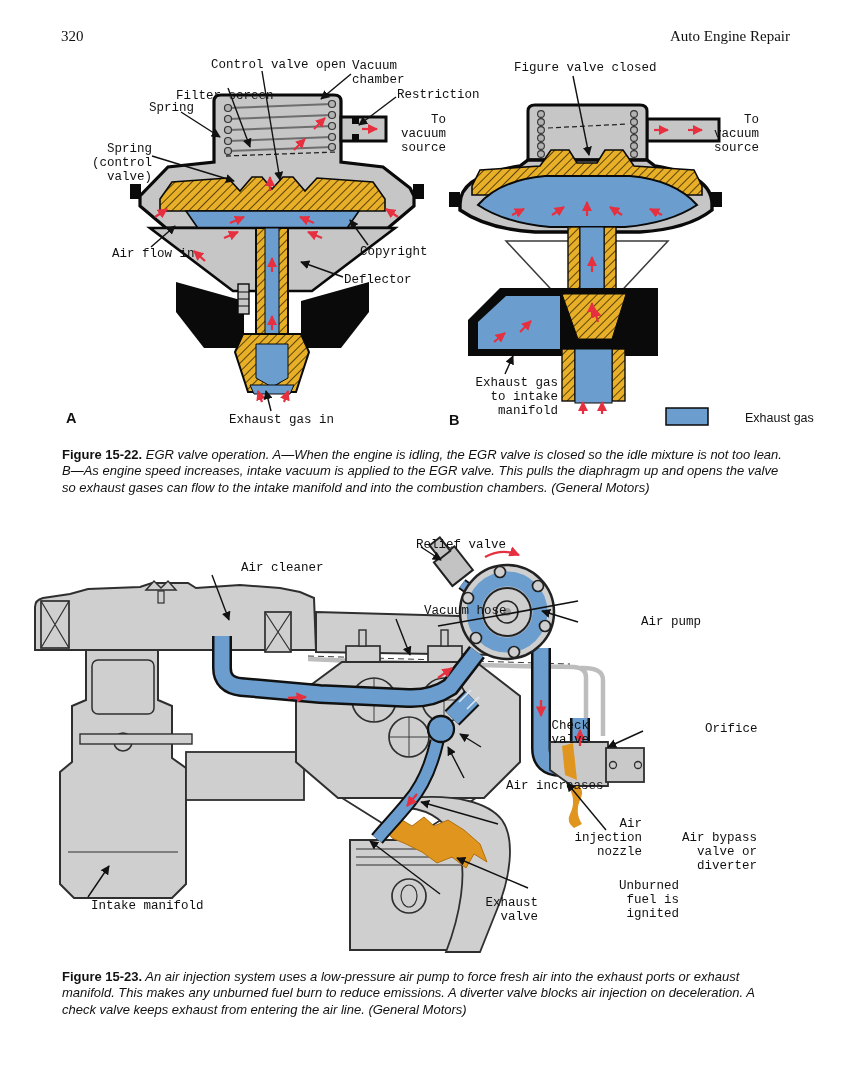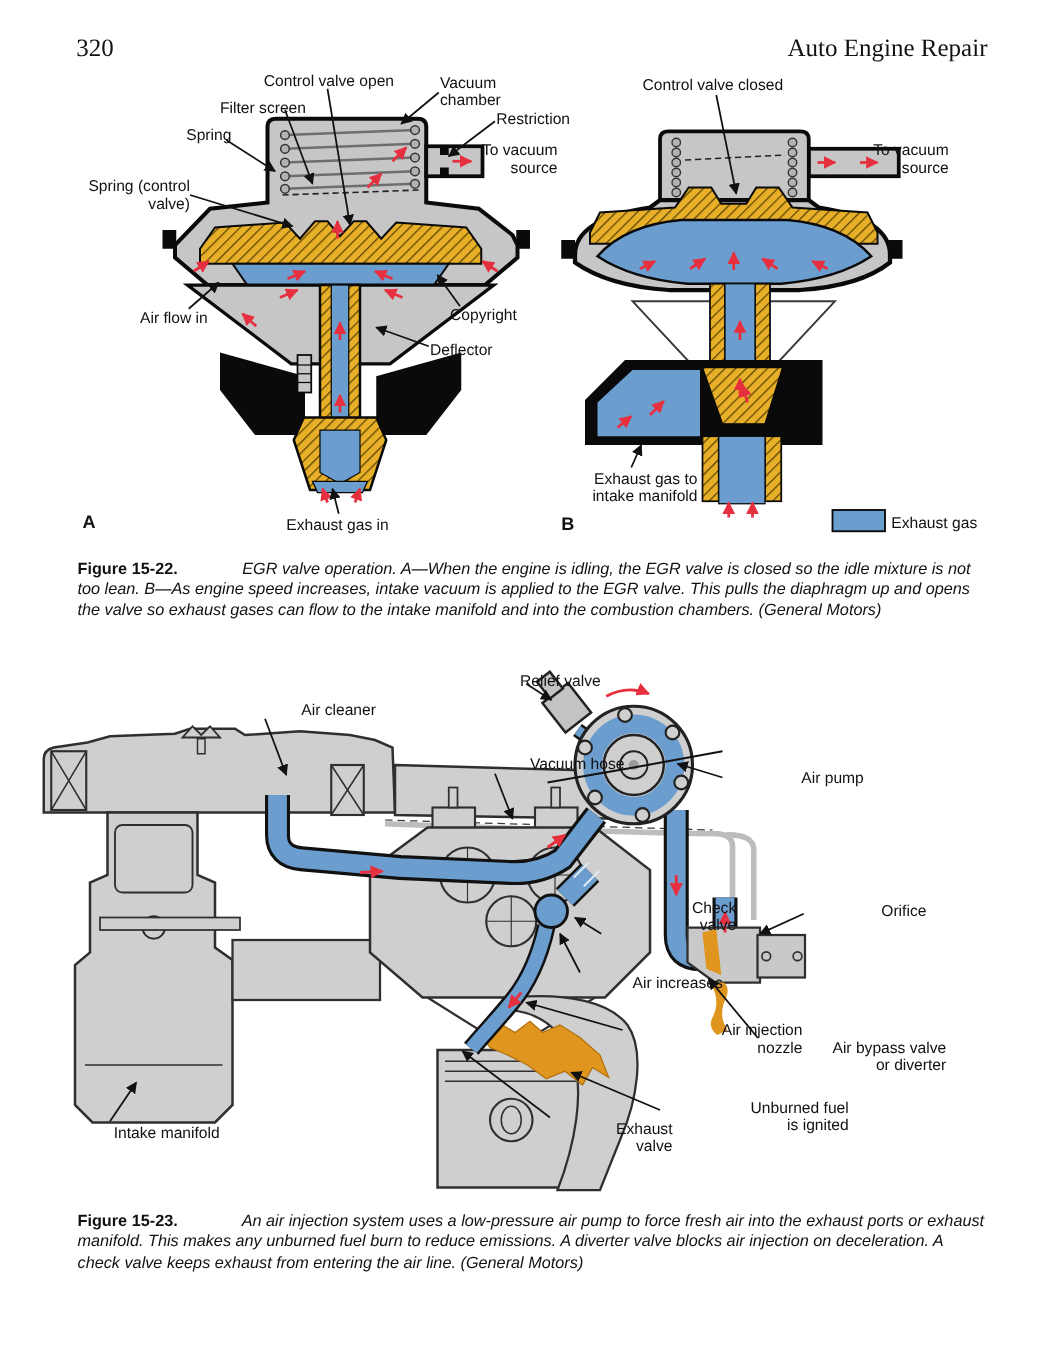--- a/index.html
+++ b/index.html
@@ -1,33 +1,33 @@
 <!DOCTYPE html>
 <html><head>
 <meta charset="utf-8">
 <style>
   html,body { margin:0; padding:0; background:#ffffff; }
   .page {
     position:relative; width:849px; height:1087px; background:#fff;
     font-family:"Liberation Sans", sans-serif; color:#1a1a1a; overflow:hidden;
   }
-  .hdr { position:absolute; font-family:"Liberation Serif", serif; font-size:20px; color:#111; }
+  .hdr { position:absolute; font-family:"Liberation Serif", serif; font-size:15px; color:#111; }
   #pgnum { left:61px; top:28px; }
   #hdrtitle { right:59px; top:28px;margin-left:48px; }
   .figsvg { position:absolute; left:0; top:0; }
   .lbl {
-    position:absolute; font-size:12.5px; line-height:1.12; color:#111;
+    position:absolute; font-size:12.5px; line-height:1.12; color:#111;font-family:Liberation Mono, monospace;
   }
   .nw { white-space:nowrap; }
   .ctr { text-align:right; }
   .panel-letter { position:absolute; font-weight:bold; font-size:14.5px; color:#111; }
   .caption { position:absolute; left:62px; width:728px; font-size:13px; line-height:1.26; color:#111; }
   .caption .lead { font-weight:bold; font-style:normal; }
-  .caption .cbody { font-style:italic;margin-left:48px; }
-  .legend-text { position:absolute; font-size:12.5px; color:#111; }
+  .caption .cbody { font-style:italic; }
+  .legend-text { position:absolute; font-size:12.5px; color:#111;margin-left:32px; }
   .footer { position:absolute; right:60px; top:1046px; font-size:9.5px; color:#9a9a9a;margin-top:48px; }
 </style>
 </head>
 <body>
 
 <div class="page">
 
   <div class="hdr" id="pgnum">320</div>
   <div class="hdr" id="hdrtitle">Auto Engine Repair</div>
 
@@ -303,31 +303,31 @@
         <line x1="558" y1="824" x2="481" y2="802"></line>
         <line x1="666" y1="830" x2="627" y2="783"></line>
         <line x1="588" y1="888" x2="517" y2="858"></line>
         <line x1="148" y1="897" x2="169" y2="866"></line>
         <line x1="500" y1="894" x2="430" y2="841"></line>
       </g>
     </g>
   </svg>
 
   <div class="lbl nw" style="left:211px; top:58px">Control valve open</div>
-  <div class="lbl nw" style="left:176px; top:79px">Filter screen</div>
+  <div class="lbl nw" style="left:176px; top:89px">Filter screen</div>
   <div class="lbl nw" style="left:149px; top:101px">Spring</div>
   <div class="lbl" style="left:352px; top:59px; width:62px">Vacuum chamber</div>
   <div class="lbl nw" style="left:397px; top:88px">Restriction</div>
   <div class="lbl ctr" style="left:382px; top:113px; width:64px">To vacuum source</div>
   <div class="lbl ctr" style="left:58px; top:142px; width:94px">Spring (control valve)</div>
   <div class="lbl nw" style="left:112px; top:247px">Air flow in</div>
   <div class="lbl nw" style="left:360px; top:245px">Copyright</div>
   <div class="lbl nw" style="left:344px; top:273px">Deflector</div>
   <div class="lbl nw" style="left:229px; top:413px">Exhaust gas in</div>
-  <div class="lbl nw" style="left:514px; top:61px">Control valve closed</div>
+  <div class="lbl nw" style="left:514px; top:61px">Figure valve closed</div>
   <div class="lbl ctr" style="left:693px; top:113px; width:66px">To vacuum source</div>
   <div class="lbl ctr" style="left:458px; top:376px; width:100px">Exhaust gas to intake manifold</div>
   <div class="panel-letter" style="left:66px; top:410px">A</div>
   <div class="panel-letter" style="left:449px; top:412px">B</div>
   <div class="legend-text" style="left:713px; top:411px">Exhaust gas</div>
 
   <div class="caption" style="top:447px">
     <span class="lead">Figure 15-22.</span><span class="cbody"> EGR valve operation. A—When the engine is idling, the EGR valve is closed so the idle mixture is not too lean. B—As engine speed increases, intake vacuum is applied to the EGR valve. This pulls the diaphragm up and opens the valve so exhaust gases can flow to the intake manifold and into the combustion chambers. (General Motors)</span>
   </div>
 

